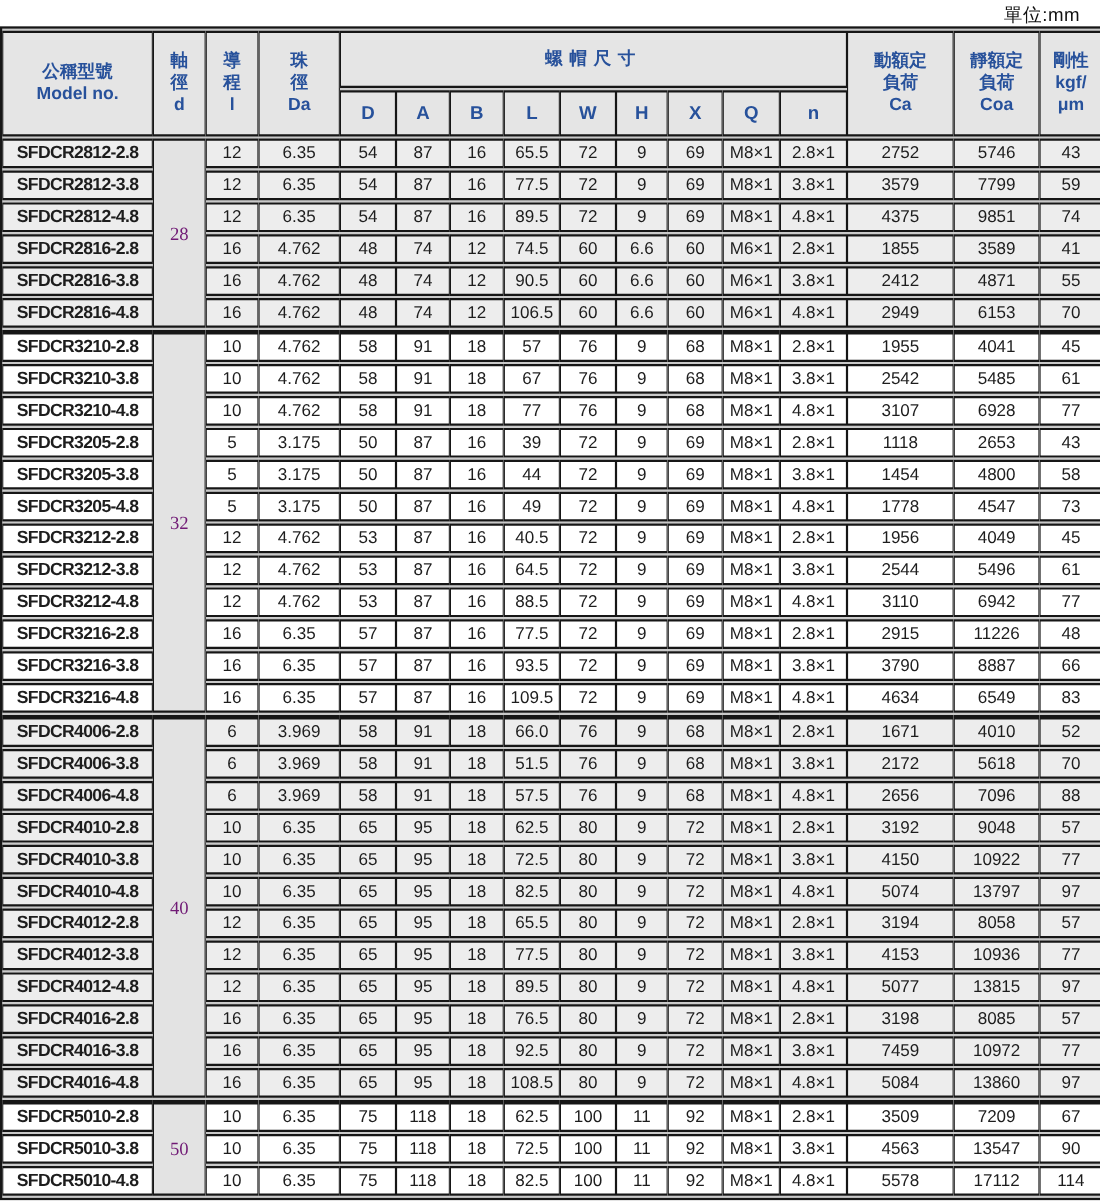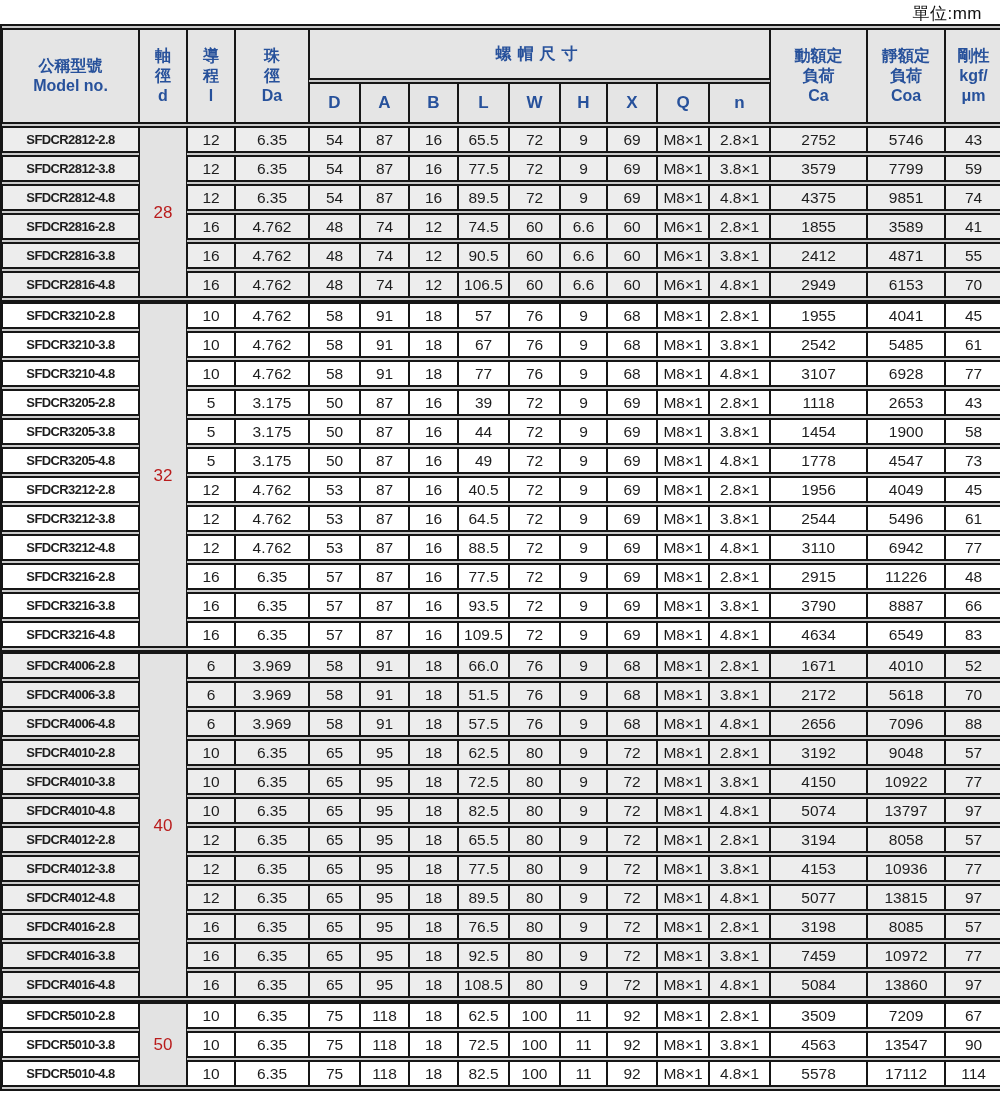--- a/index.html
+++ b/index.html
@@ -46,29 +46,30 @@
   thead tr.tier2 th { height: 38px; font-size: 17px; }
   th.nut-group { font-size: 16px; letter-spacing: 6px; }
   tbody td {
     height: 23px;
     font-size: 15.5px;
     color: #1d1d1d;
     line-height: 1;
   }
   tbody td.model {
     font-weight: bold;
-    font-size: 13px;
+    font-size: 16px;
     letter-spacing: -0.6px;
   }
   tbody tr.g-shade td { background: #ededed; }
   tbody tr.g-plain td { background: #ffffff; }
   tbody td.d-cell {
     background: #e3e3e3 !important;
     font-size: 17px;
-    color: #b91c1c;
+    color: #701a75;
+    font-family: Liberation Serif, serif;
   }
   tbody tr.group-start td { border-top-width: 4px; }
 </style>
 </head>
 <body>
 
 <div class="unit-label">單位:mm</div>
 
 <table class="spec">
   <colgroup>
@@ -305,21 +306,21 @@
         <td>50</td>
         <td>87</td>
         <td>16</td>
         <td>44</td>
         <td>72</td>
         <td>9</td>
         <td>69</td>
         <td>M8×1</td>
         <td>3.8×1</td>
         <td>1454</td>
-        <td>1900</td>
+        <td>4800</td>
         <td>58</td>
       </tr>
       <tr class="g-plain">
         <td class="model">SFDCR3205-4.8</td>
         <td>5</td>
         <td>3.175</td>
         <td>50</td>
         <td>87</td>
         <td>16</td>
         <td>49</td>

